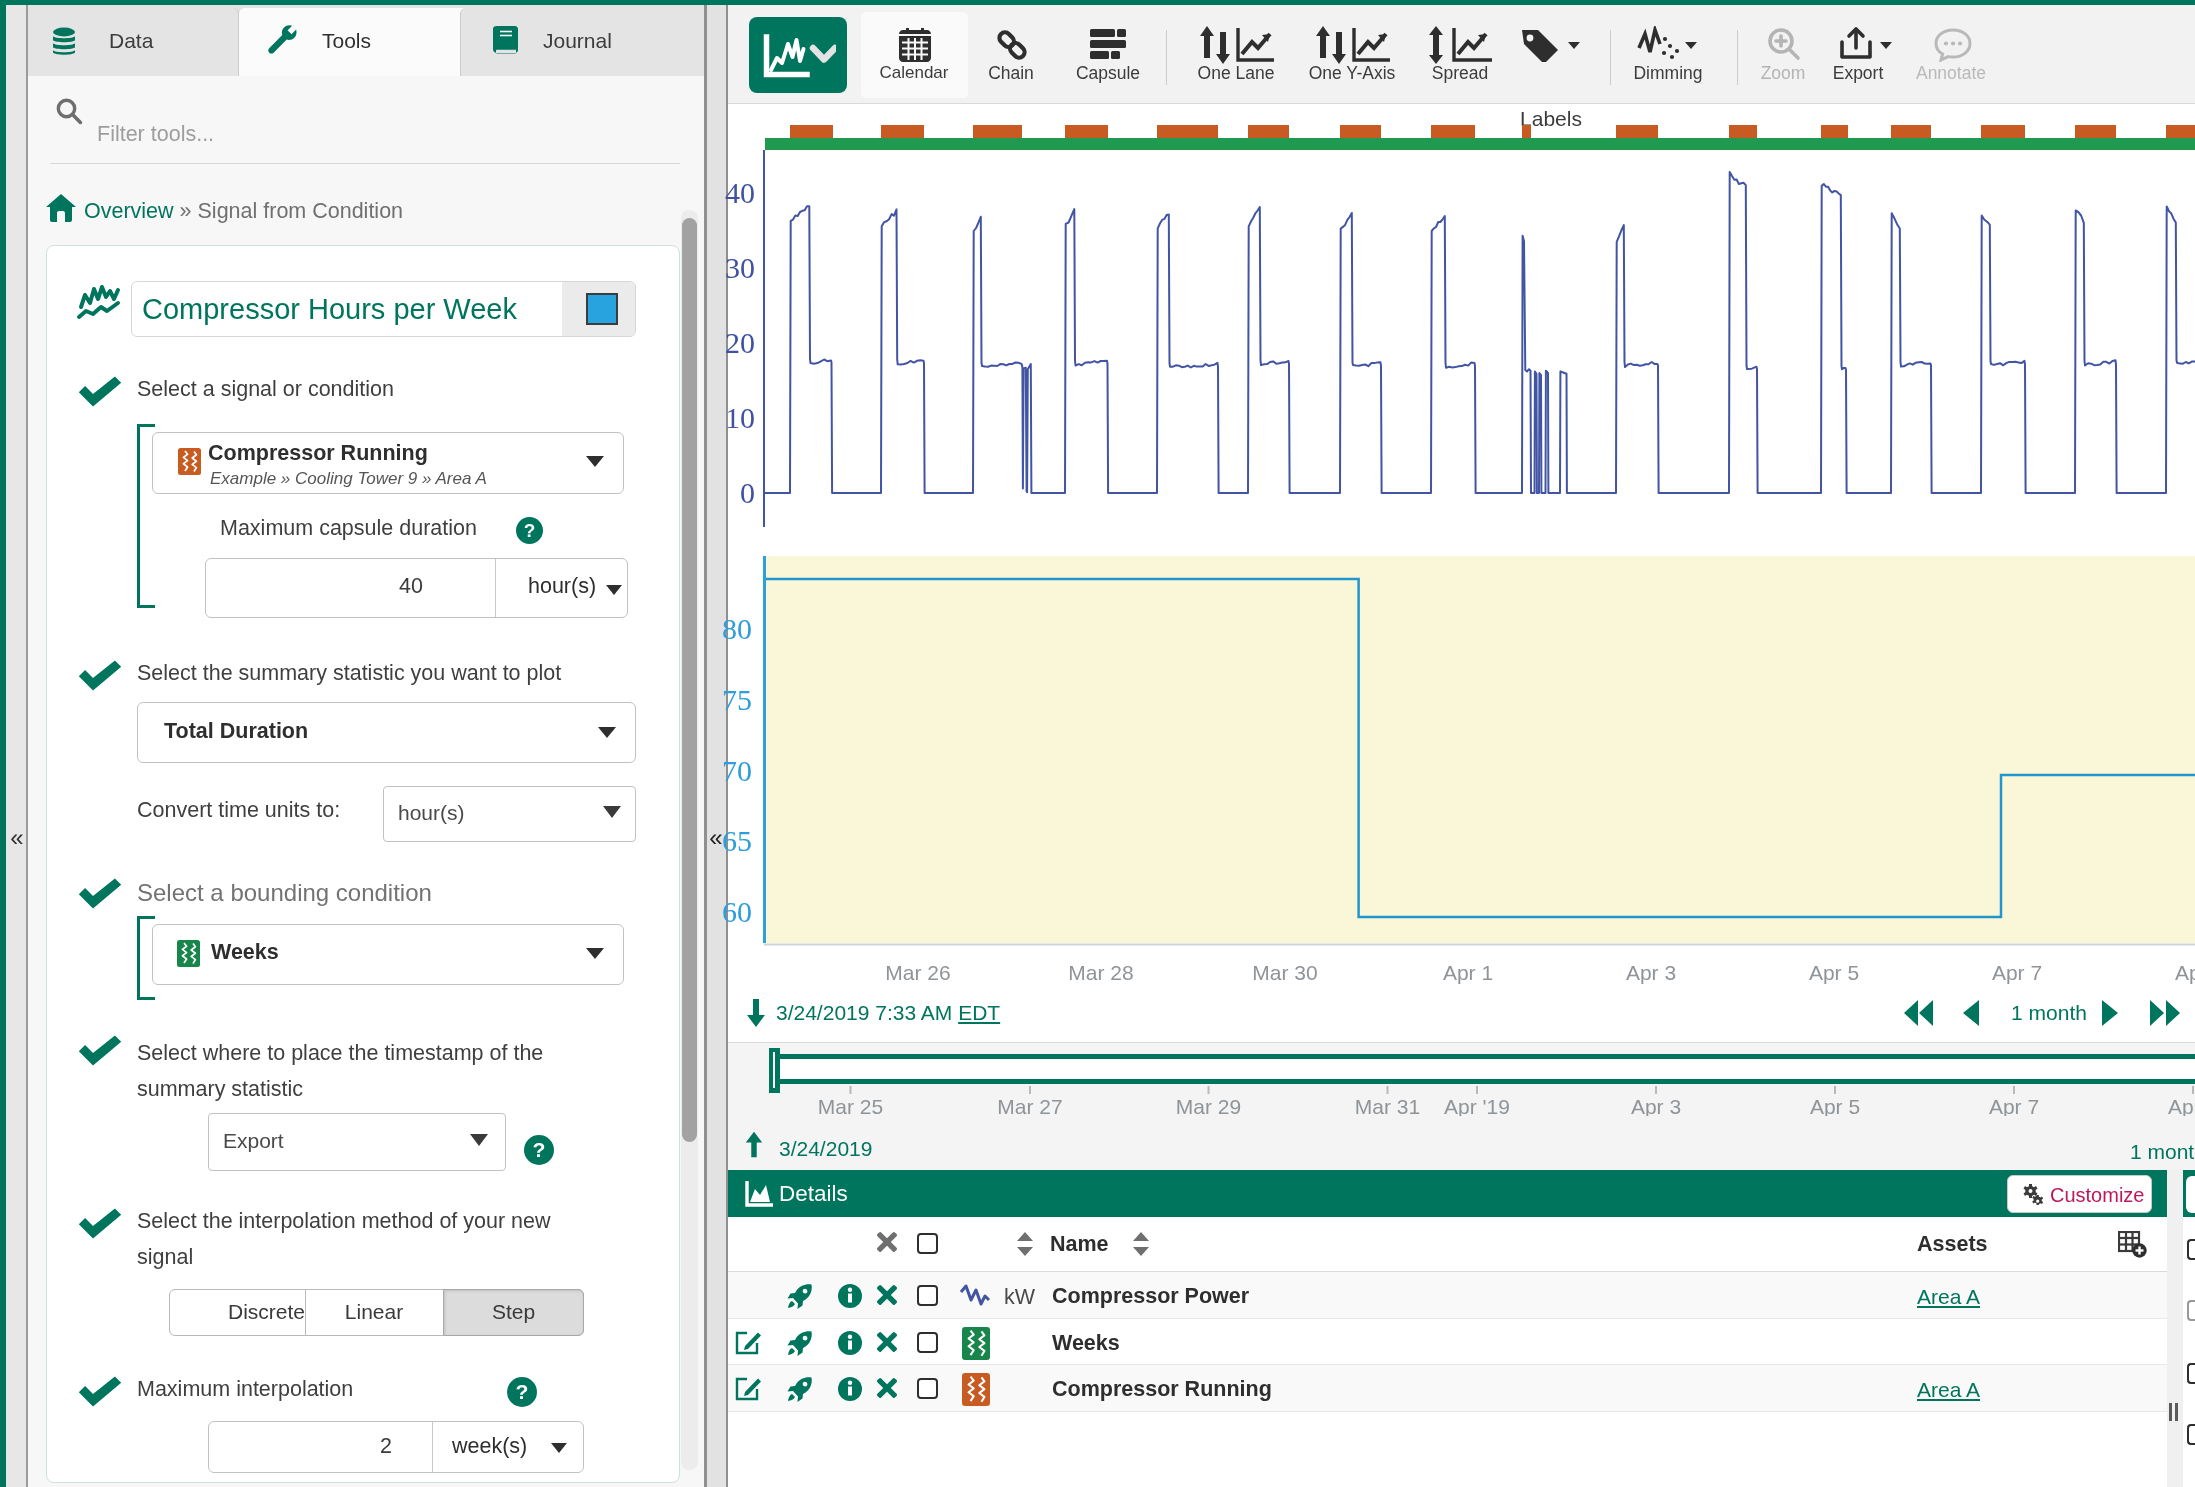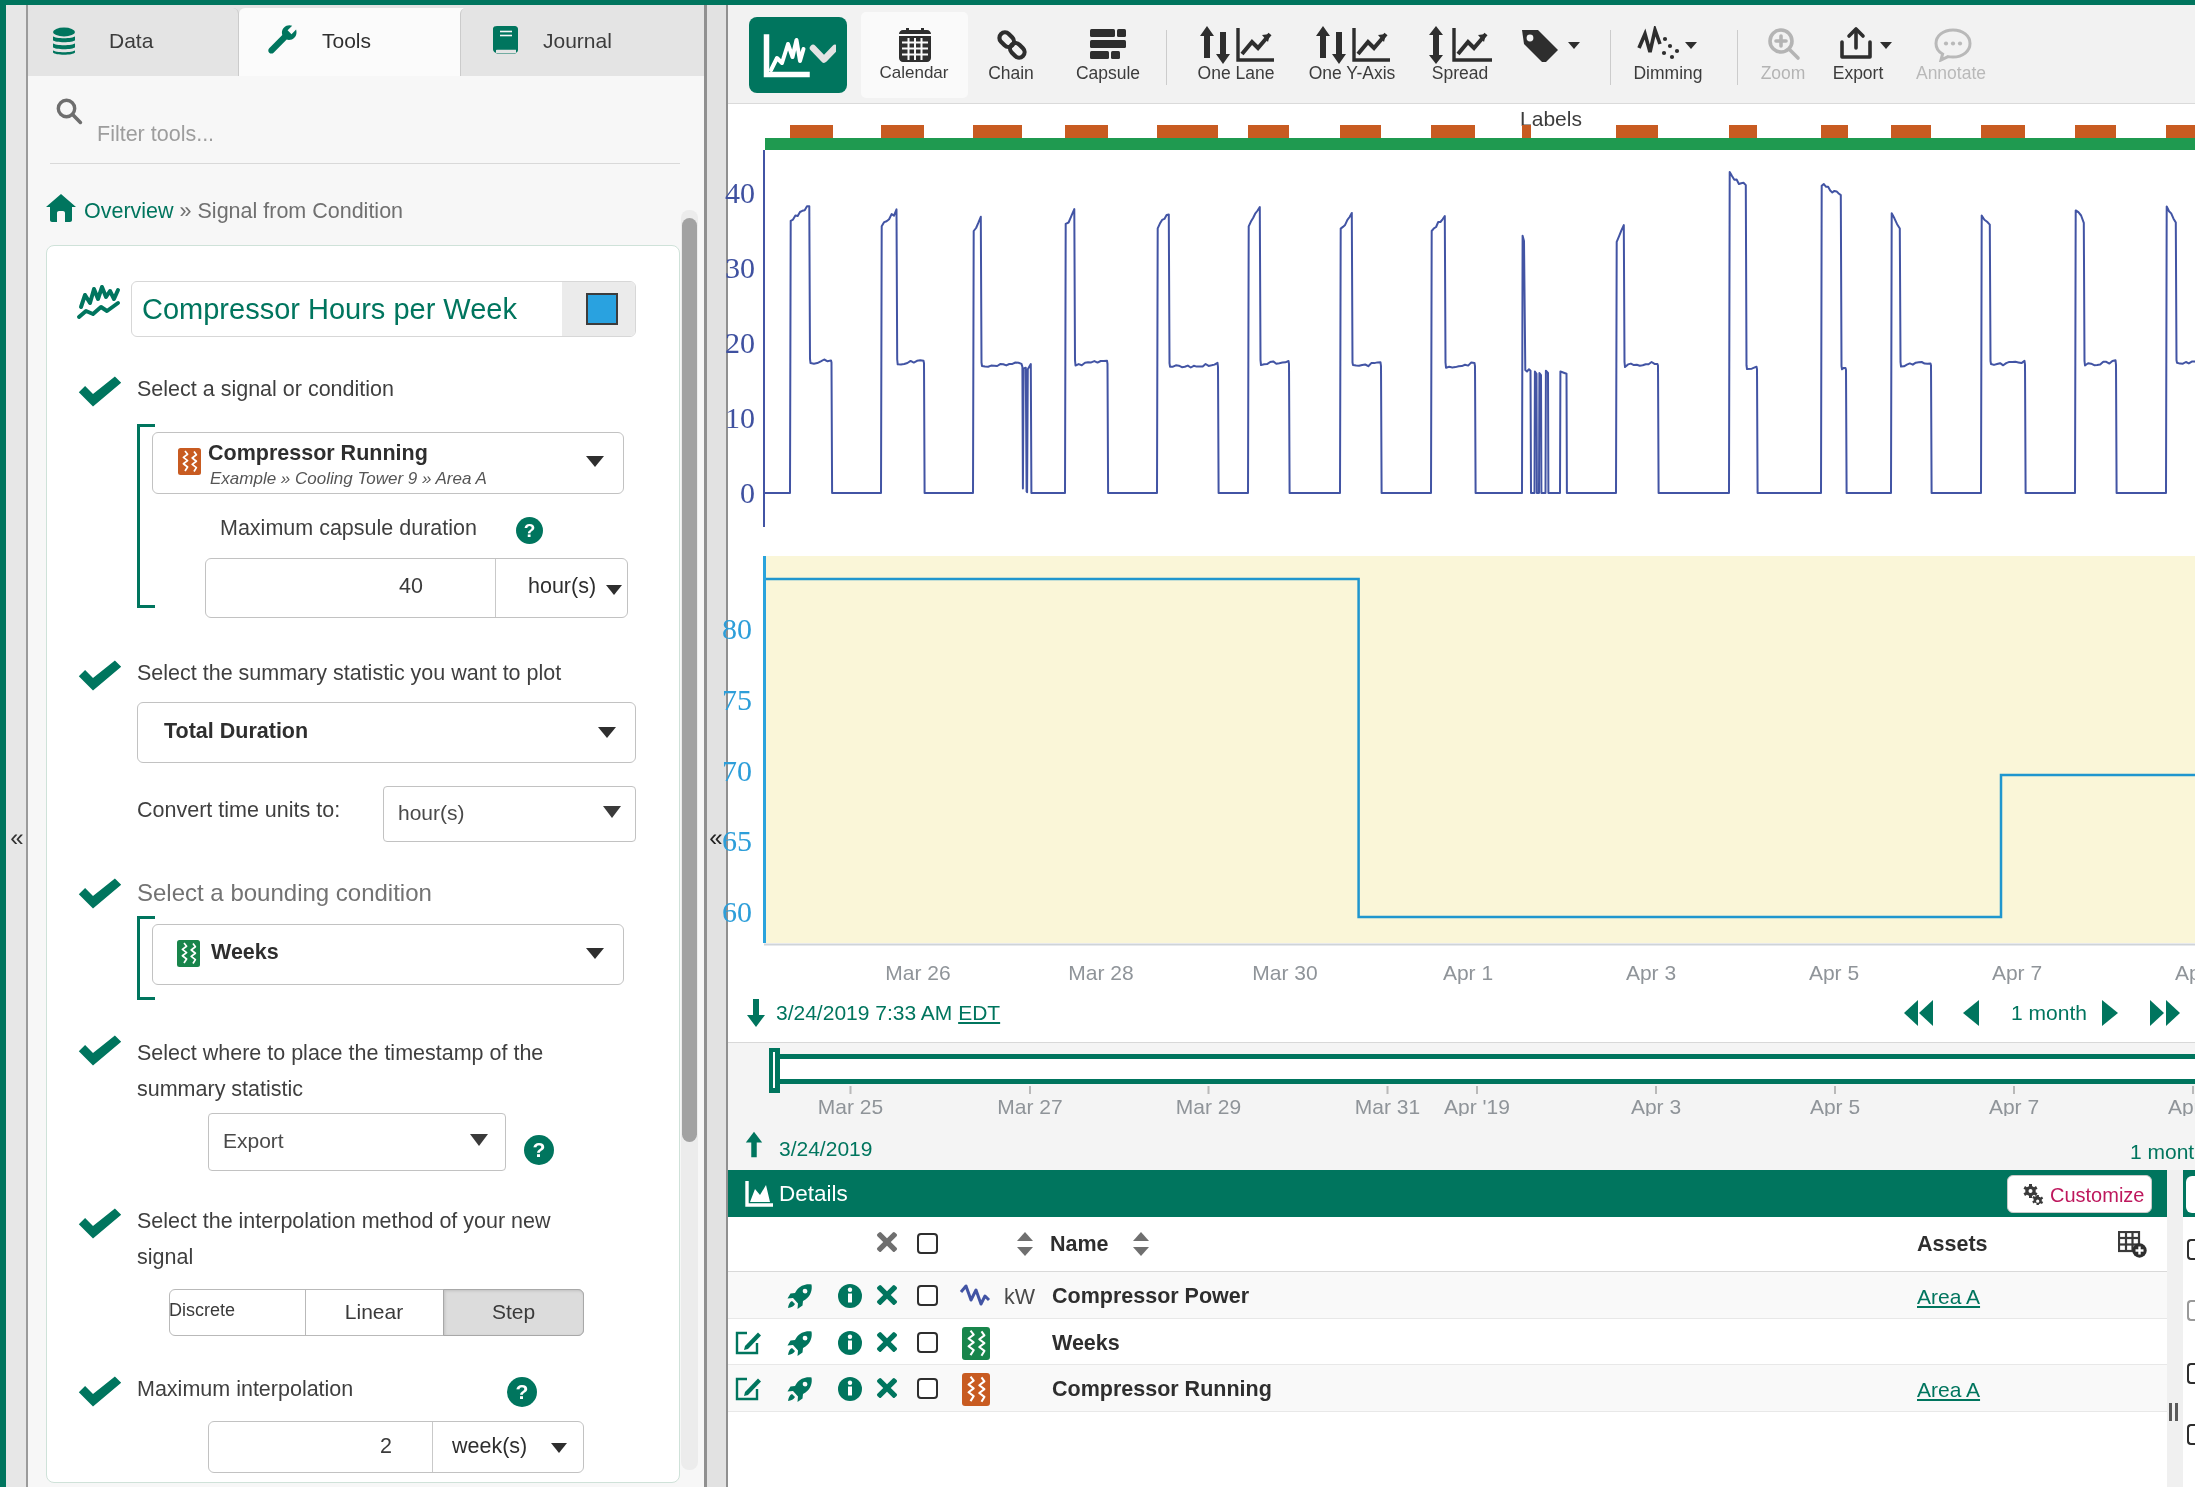--- a/index.html
+++ b/index.html
@@ -170,21 +170,21 @@
 
   <div class="abs" style="left:78px;top:1208px;">
     <svg width="44" height="31" viewBox="0 0 44 31">
         <path fill="#00755e" d="M15 30.5 L0.8 16.3 l6.3-6.3 L15 17.9 L36.9 0.5 l6.3 6.3 z"></path>
       </svg>
   </div>
   <div class="abs" style="left:137px;top:1203px;font-size:21.5px;color:#3f3f3f;line-height:36px;">Select the interpolation method of your new<br>signal</div>
   <div class="abs" style="left:169px;top:1289px;width:415px;height:47px;border:1px solid #b9b9b9;border-radius:6px;background:#fff;"></div>
   <div class="abs" style="left:305px;top:1289px;width:1px;height:47px;background:#b9b9b9;"></div>
   <div class="abs" style="left:443px;top:1289px;width:141px;height:47px;background:#dcdcdc;border:1px solid #a8a8a8;border-radius:0 6px 6px 0;box-shadow:inset 1px 1px 3px rgba(0,0,0,0.12);"></div>
-  <div class="abs" style="left:169px;top:1300px;width:136px;text-align:left;font-size:18px;color:#3a3a3a;">Discrete</div>
+  <div class="abs" style="left:169px;top:1300px;width:136px;text-align:right;font-size:21px;color:#3a3a3a;">Discrete</div>
   <div class="abs" style="left:305px;top:1300px;width:138px;text-align:center;font-size:21px;color:#3a3a3a;">Linear</div>
   <div class="abs" style="left:443px;top:1300px;width:141px;text-align:center;font-size:21px;color:#3a3a3a;">Step</div>
 
   <div class="abs" style="left:78px;top:1376px;">
     <svg width="44" height="31" viewBox="0 0 44 31">
         <path fill="#00755e" d="M15 30.5 L0.8 16.3 l6.3-6.3 L15 17.9 L36.9 0.5 l6.3 6.3 z"></path>
       </svg>
   </div>
   <div class="abs" style="left:137px;top:1377px;font-size:21.5px;color:#3f3f3f;">Maximum interpolation</div>
   <div class="abs" style="left:507px;top:1377px;">

